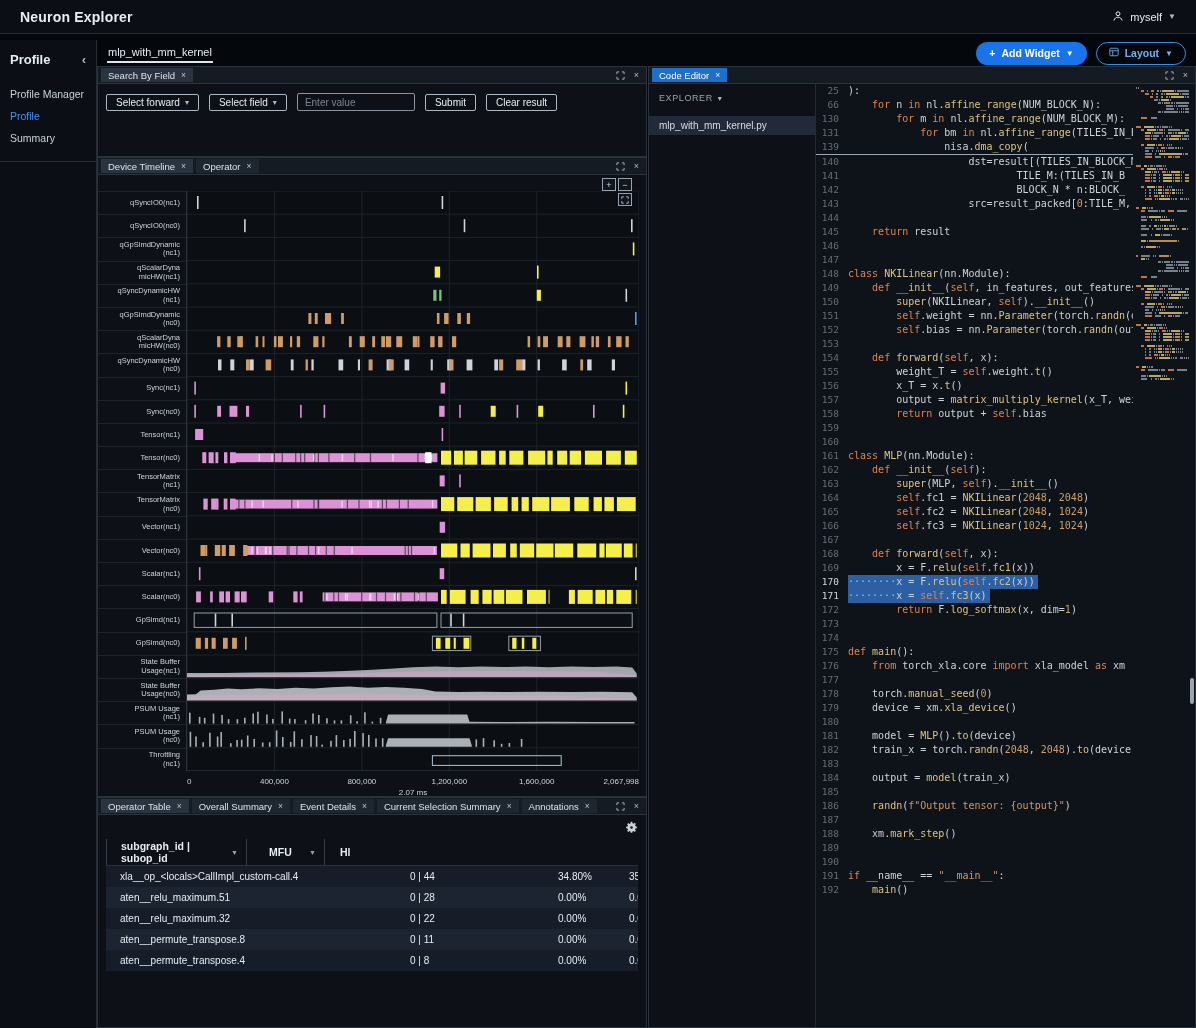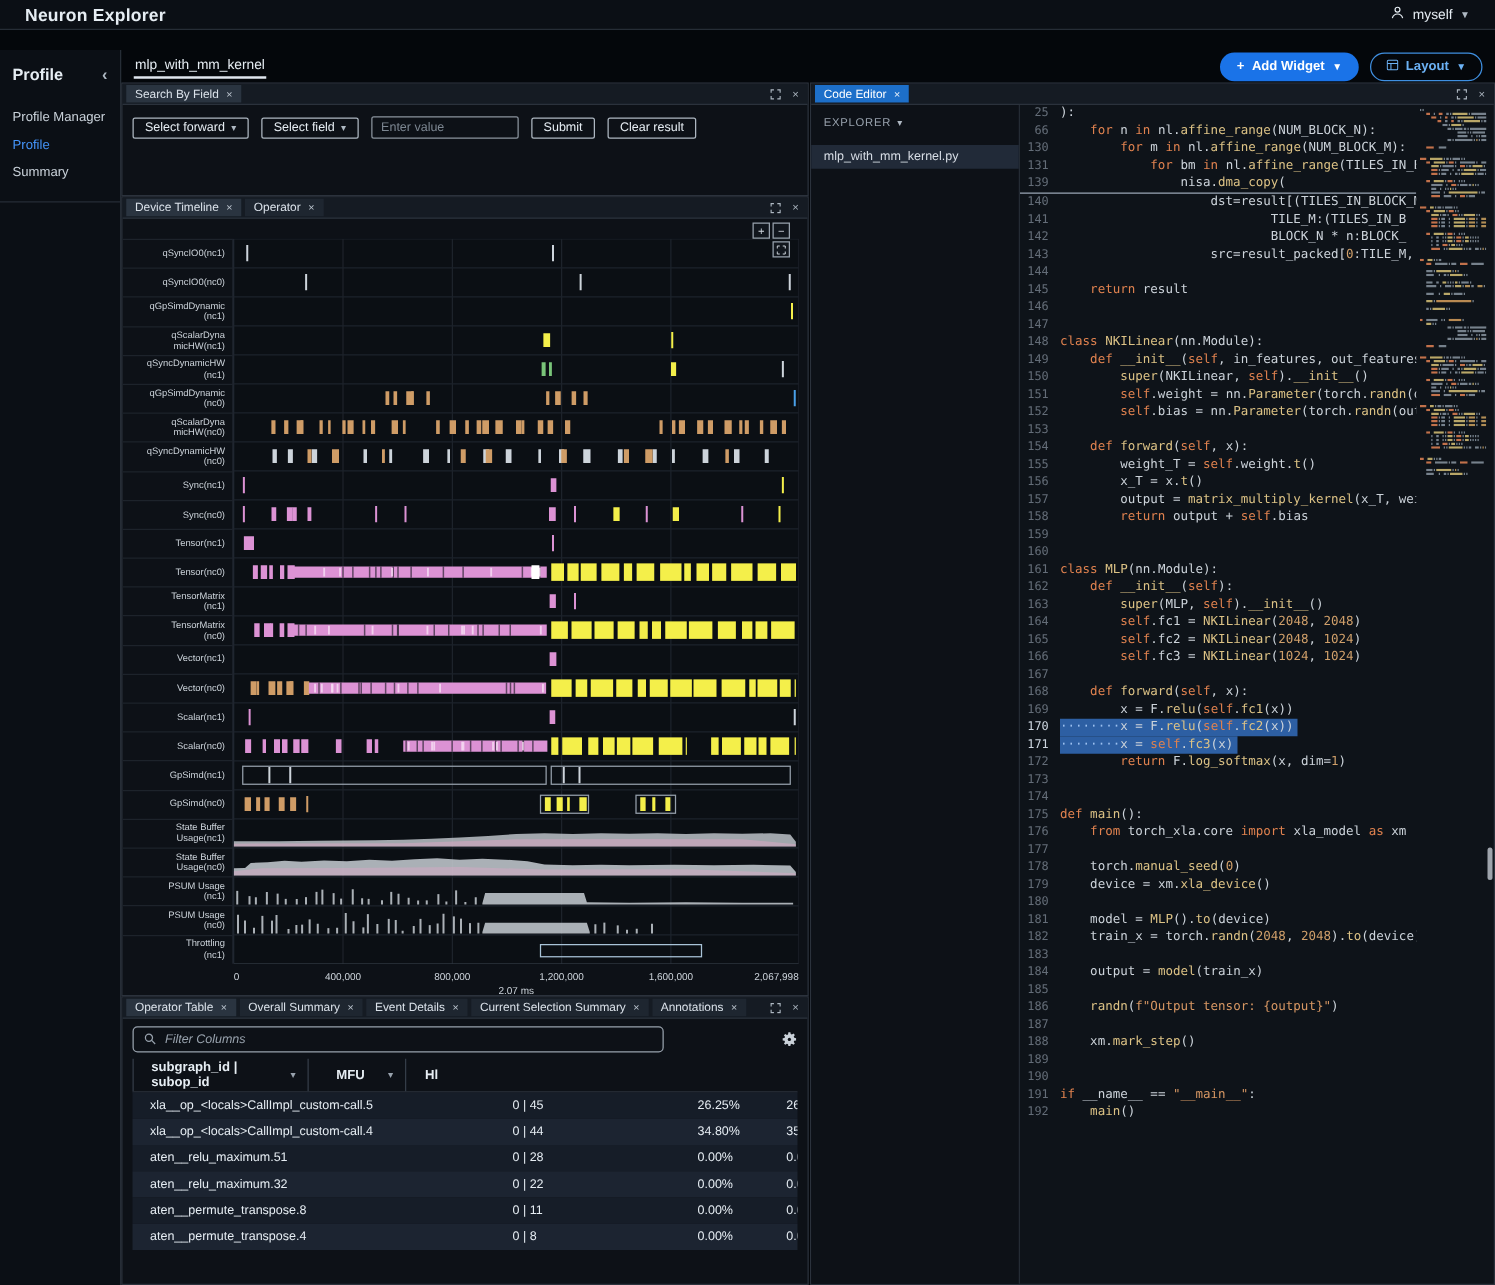--- a/index.html
+++ b/index.html
@@ -1,20 +1,20 @@
 <!DOCTYPE html>
 <html><head>
 <meta charset="utf-8">
 <style>
 *{margin:0;padding:0;box-sizing:border-box}
 html,body{width:1196px;height:1028px;background:#04070b;font-family:"Liberation Sans",sans-serif;color:#e6edf3;overflow:hidden}
 .app{position:relative;width:1196px;height:1028px}
 
 
-.topbar{position:absolute;left:0;top:0;width:1196px;height:24px;background:#0b0f15;border-bottom:1px solid #262d36;display:flex;align-items:center;justify-content:space-between;padding:0 20px;z-index:5}
+.topbar{position:absolute;left:0;top:0;width:1196px;height:34px;background:#0b0f15;border-bottom:1px solid #262d36;display:flex;align-items:center;justify-content:space-between;padding:0 20px;z-index:5}
 .topbar-title{font-size:14px;font-weight:bold;letter-spacing:.2px}
 .user{display:flex;align-items:center;gap:6px;font-size:11px;cursor:pointer}
 .caret{font-size:8px;color:#aeb8c2}
 
 
 .sidebar{position:absolute;left:0;top:40px;width:97px;height:988px;background:#0b0f15;border-right:1px solid #262d36}
 .side-head{display:flex;justify-content:space-between;align-items:center;padding:12px 10px 16px 10px;font-size:13px;font-weight:bold}
 .side-collapse{color:#aeb8c2;font-size:13px;cursor:pointer}
 .side-item{padding:5px 10px;font-size:10.5px;color:#c9d1d9;cursor:pointer;white-space:nowrap;overflow:hidden}
 .side-item.active{color:#4493f8}
@@ -690,27 +690,20 @@
       <div class="tabbar-right">
         <span class="icon-btn">
             <svg width="9" height="9" viewBox="0 0 10 10">
               <path d="M1 3.5V1h2.5M6.5 1H9v2.5M9 6.5V9H6.5M3.5 9H1V6.5" fill="none" stroke="currentColor"></path>
             </svg>
           </span>
         <span class="icon-btn">×</span>
       </div>
     </div>
     <div class="ot-filter-row">
-      <div class="ot-filter">
-        <span><svg width="10" height="10" viewBox="0 0 12 12" fill="none" stroke="#98a2ad" stroke-width="1.2">
-              <circle cx="5" cy="5" r="3.4"></circle>
-              <path d="M7.6 7.6L11 11"></path>
-            </svg></span>
-        <input placeholder="Filter Columns" style="">
-      </div>
       <span class="ot-gear">
           <svg width="13" height="13" viewBox="0 0 16 16" fill="#c9d1d9">
             <path d="M7 1h2l.3 1.8 1.2.5L12 2.2l1.4 1.4-1.1 1.5.5 1.2L14.6 7v2l-1.8.3-.5 1.2 1.1 1.5-1.4 1.4-1.5-1.1-1.2.5L9 14.6H7l-.3-1.8-1.2-.5-1.5 1.1-1.4-1.4 1.1-1.5-.5-1.2L1.4 9V7l1.8-.3.5-1.2L2.6 4 4 2.6l1.5 1.1 1.2-.5z"></path>
             <circle cx="8" cy="8" r="1.6" fill="#0d1117"></circle>
           </svg>
         </span>
     </div>
     <div class="ot-table">
       <div class="ot-header" id="ot-header">
           <div class="ot-h ot-c1">
@@ -719,26 +712,20 @@
           </div>
           <div class="ot-h ot-c2">
             <span>MFU</span>
             <span class="sort">▼</span>
           </div>
           <div class="ot-h ot-c3">
             <span>Hl</span>
           </div>
         </div>
       <div id="ot-body">
-          <div class="ot-row">
-            <div class="ot-d ot-c0">xla__op_&lt;locals&gt;CallImpl_custom-call.5</div>
-            <div class="ot-d ot-c1">0 | 45</div>
-            <div class="ot-d ot-c2">26.25%</div>
-            <div class="ot-d ot-c3">26</div>
-          </div>
           <div class="ot-row">
             <div class="ot-d ot-c0">xla__op_&lt;locals&gt;CallImpl_custom-call.4</div>
             <div class="ot-d ot-c1">0 | 44</div>
             <div class="ot-d ot-c2">34.80%</div>
             <div class="ot-d ot-c3">35</div>
           </div>
           <div class="ot-row">
             <div class="ot-d ot-c0">aten__relu_maximum.51</div>
             <div class="ot-d ot-c1">0 | 28</div>
             <div class="ot-d ot-c2">0.00%</div>

